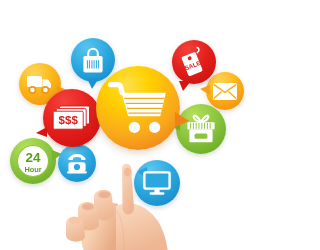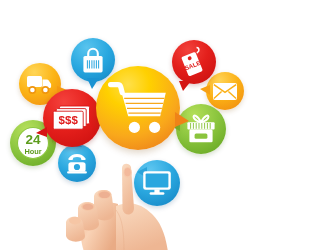--- a/index.html
+++ b/index.html
@@ -89,21 +89,21 @@
     z-index: 12;
   }
   #truck-bubble .tail {
     right: -6px; bottom: 9px;
     border-width: 4px 0 6px 10px;
     border-color: transparent transparent transparent #f59a11;
   }
 
   
   #hour-bubble {
-    left: 10px; top: 120px;
+    left: 10px; top: 138px;
     width: 46px; height: 46px;
     background: radial-gradient(circle at 36% 22%, #b7e05c 0%, #8cc63f 48%, #62a41f 100%);
     box-shadow: 0 2px 5px rgba(50,90,0,.2);
     z-index: 12;
   }
   #hour-bubble .tail {
     right: -6px; top: 12px;
     border-width: 4px 0 7px 10px;
     border-color: transparent transparent transparent #79b52e;
   }

